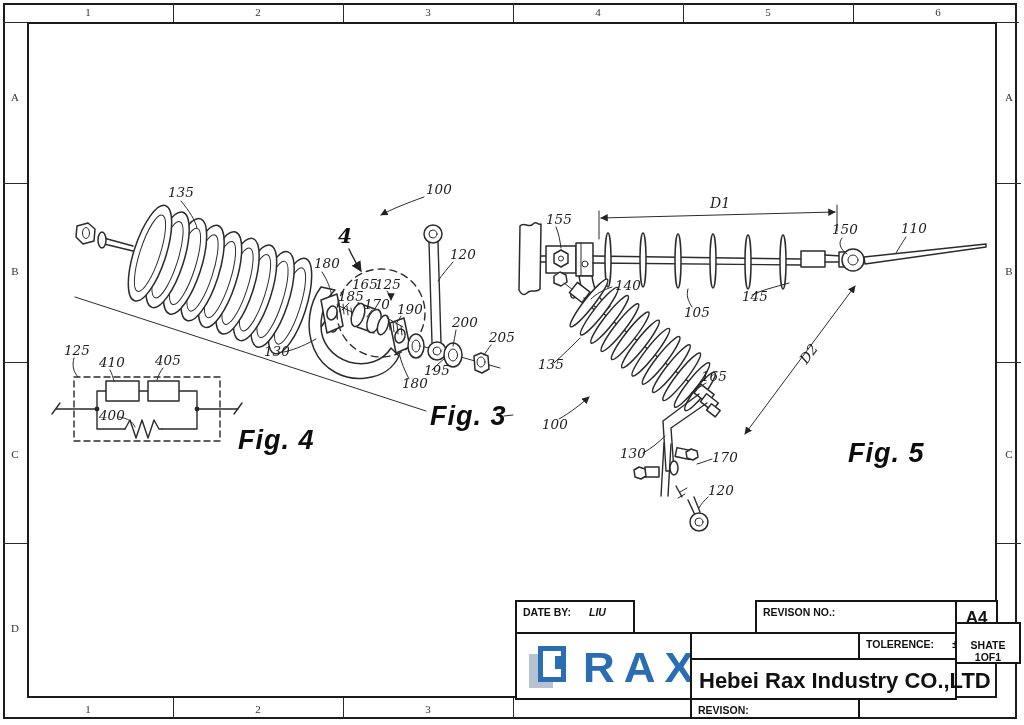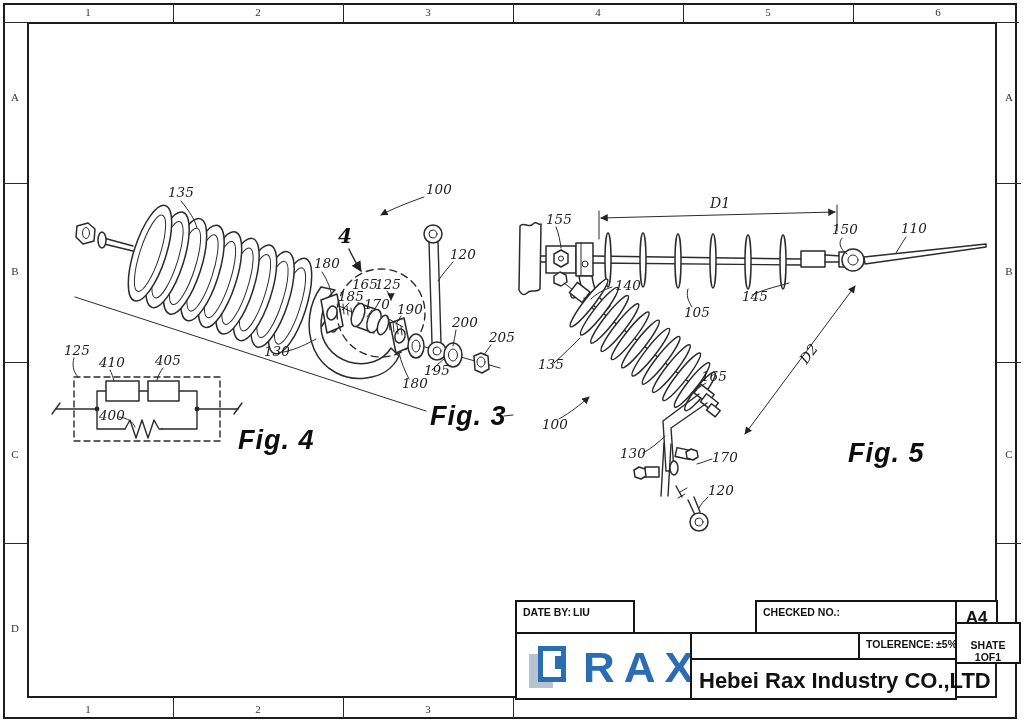--- a/index.html
+++ b/index.html
@@ -10,21 +10,21 @@
                 border:2px solid #1c1c1c;box-sizing:border-box;}
   .inner-frame{position:absolute;left:27px;top:22px;width:970px;height:676px;
                border:2px solid #1c1c1c;box-sizing:border-box;background:transparent;}
   .vline{position:absolute;width:1px;background:#2a2a2a;}
   .hline{position:absolute;height:1px;background:#2a2a2a;}
   .num,.ltr{position:absolute;font:11px "Liberation Serif",serif;color:#333;
             width:20px;text-align:center;}
   
   .tb{position:absolute;box-sizing:border-box;border:2px solid #151515;background:#fff;
       font:bold 10.5px "Liberation Sans",sans-serif;color:#111;padding:4px 0 0 6px;}
-  .tb .val{font-weight:bold;margin-left:2px;}
+  .tb .val{font-weight:bold;margin-left:18px;font-style:italic;}
   .tb-a4{font:bold 17px "Liberation Sans",sans-serif;text-align:center;padding:6px 0 0 0;}
   .tb-company{font:bold 22px "Liberation Sans",sans-serif;padding:8px 0 0 7px;
               letter-spacing:0px;white-space:nowrap;}
   .tb-sheet{font:bold 10.5px "Liberation Sans",sans-serif;text-align:center;padding:15px 0 0 0;}
   .tb-logo{display:flex;align-items:center;padding:4px 0 0 12px;}
   .logo-icon{position:relative;width:46px;height:48px;flex:0 0 auto;}
   .logo-sq-light{position:absolute;left:0px;top:10px;width:24px;height:34px;background:#b6c2d0;}
   .logo-sq-frame{position:absolute;left:9px;top:2px;width:28px;height:36px;
                  border:5px solid #2b6db3;box-sizing:border-box;background:#fff;}
   .logo-sq-fill{position:absolute;left:26px;top:12px;width:9px;height:13px;background:#2b6db3;}
@@ -318,21 +318,21 @@
       <text class="lbl" x="708" y="495">120</text>
       <text class="dim" x="798" y="362" transform="rotate(-53 805 355)">D2</text>
       <text class="cap" x="848" y="462">Fig. 5</text>
     </g>
   </svg>
 
   <div class="tb" style="left:515px;top:600px;width:120px;height:34px;">
     <span>DATE BY:</span><span class="val">LIU</span>
   </div>
   <div class="tb" style="left:755px;top:600px;width:202px;height:34px;">
-    <span>CHECKED NO.:</span>
+    <span>REVISON NO.:</span>
   </div>
   <div class="tb tb-a4" style="left:955px;top:600px;width:43px;height:34px;">
     <span>A4</span>
   </div>
 
   <div class="tb tb-logo" style="left:515px;top:632px;width:177px;height:68px;">
     <span class="logo-icon">
       <span class="logo-sq-light"></span>
       <span class="logo-sq-frame"></span>
       <span class="logo-sq-fill"></span>
@@ -343,14 +343,17 @@
   <div class="tb" style="left:690px;top:632px;width:170px;height:28px;"></div>
   <div class="tb" style="left:858px;top:632px;width:163px;height:28px;">
     <span>TOLERENCE:</span><span class="val">±5%</span>
   </div>
   <div class="tb tb-company" style="left:690px;top:658px;width:267px;height:42px;padding:8px 0 0 7px;">
     <span>Hebei Rax Industry CO.,LTD</span>
   </div>
   <div class="tb tb-sheet" style="left:955px;top:622px;width:66px;height:42px;padding:15px 0 0 0;">
     <span>SHATE 1OF1</span>
   </div>
+  <div class="tb" style="left:690px;top:698px;width:170px;height:21px;">
+    <span>REVISON:</span>
+  </div>
 
 </div>
 
 </body></html>

